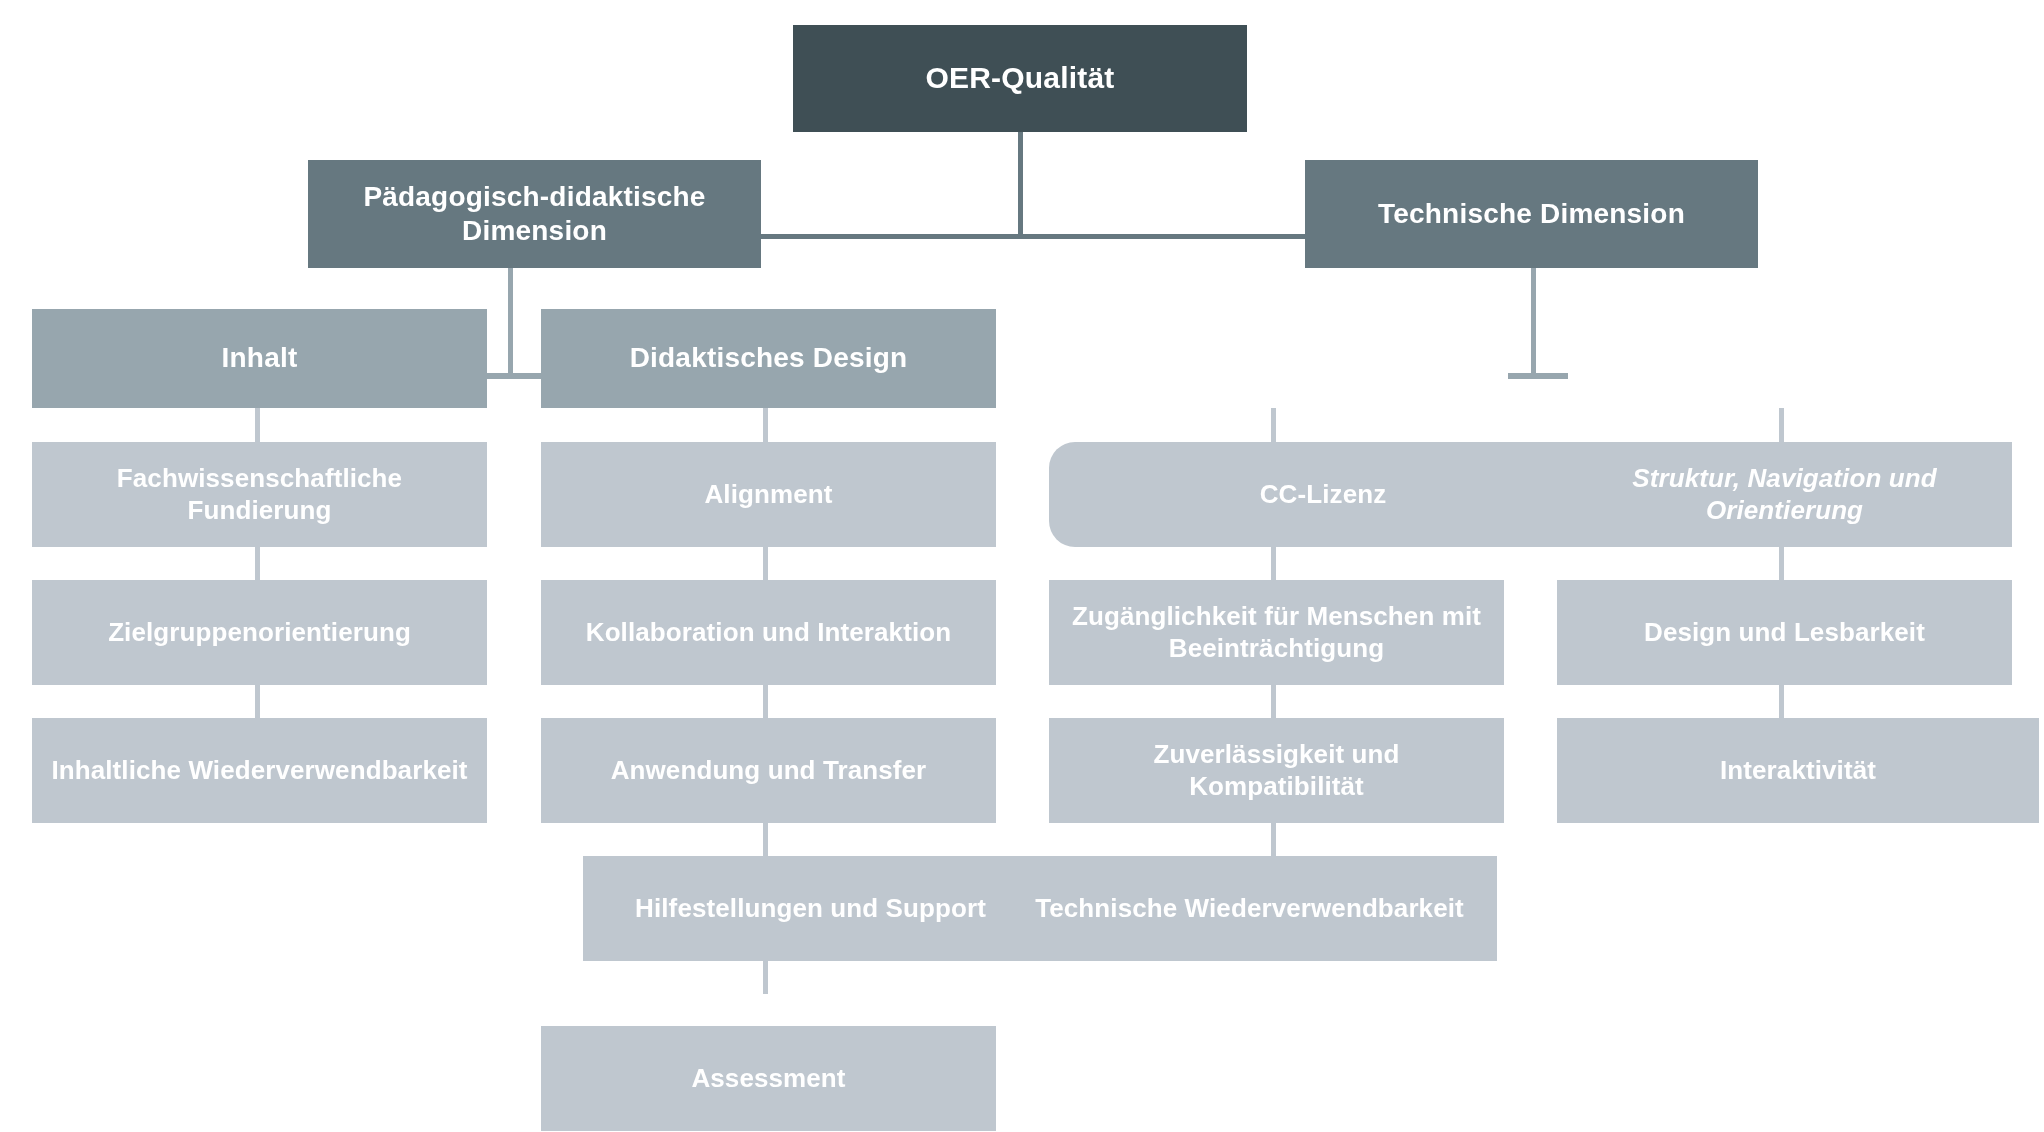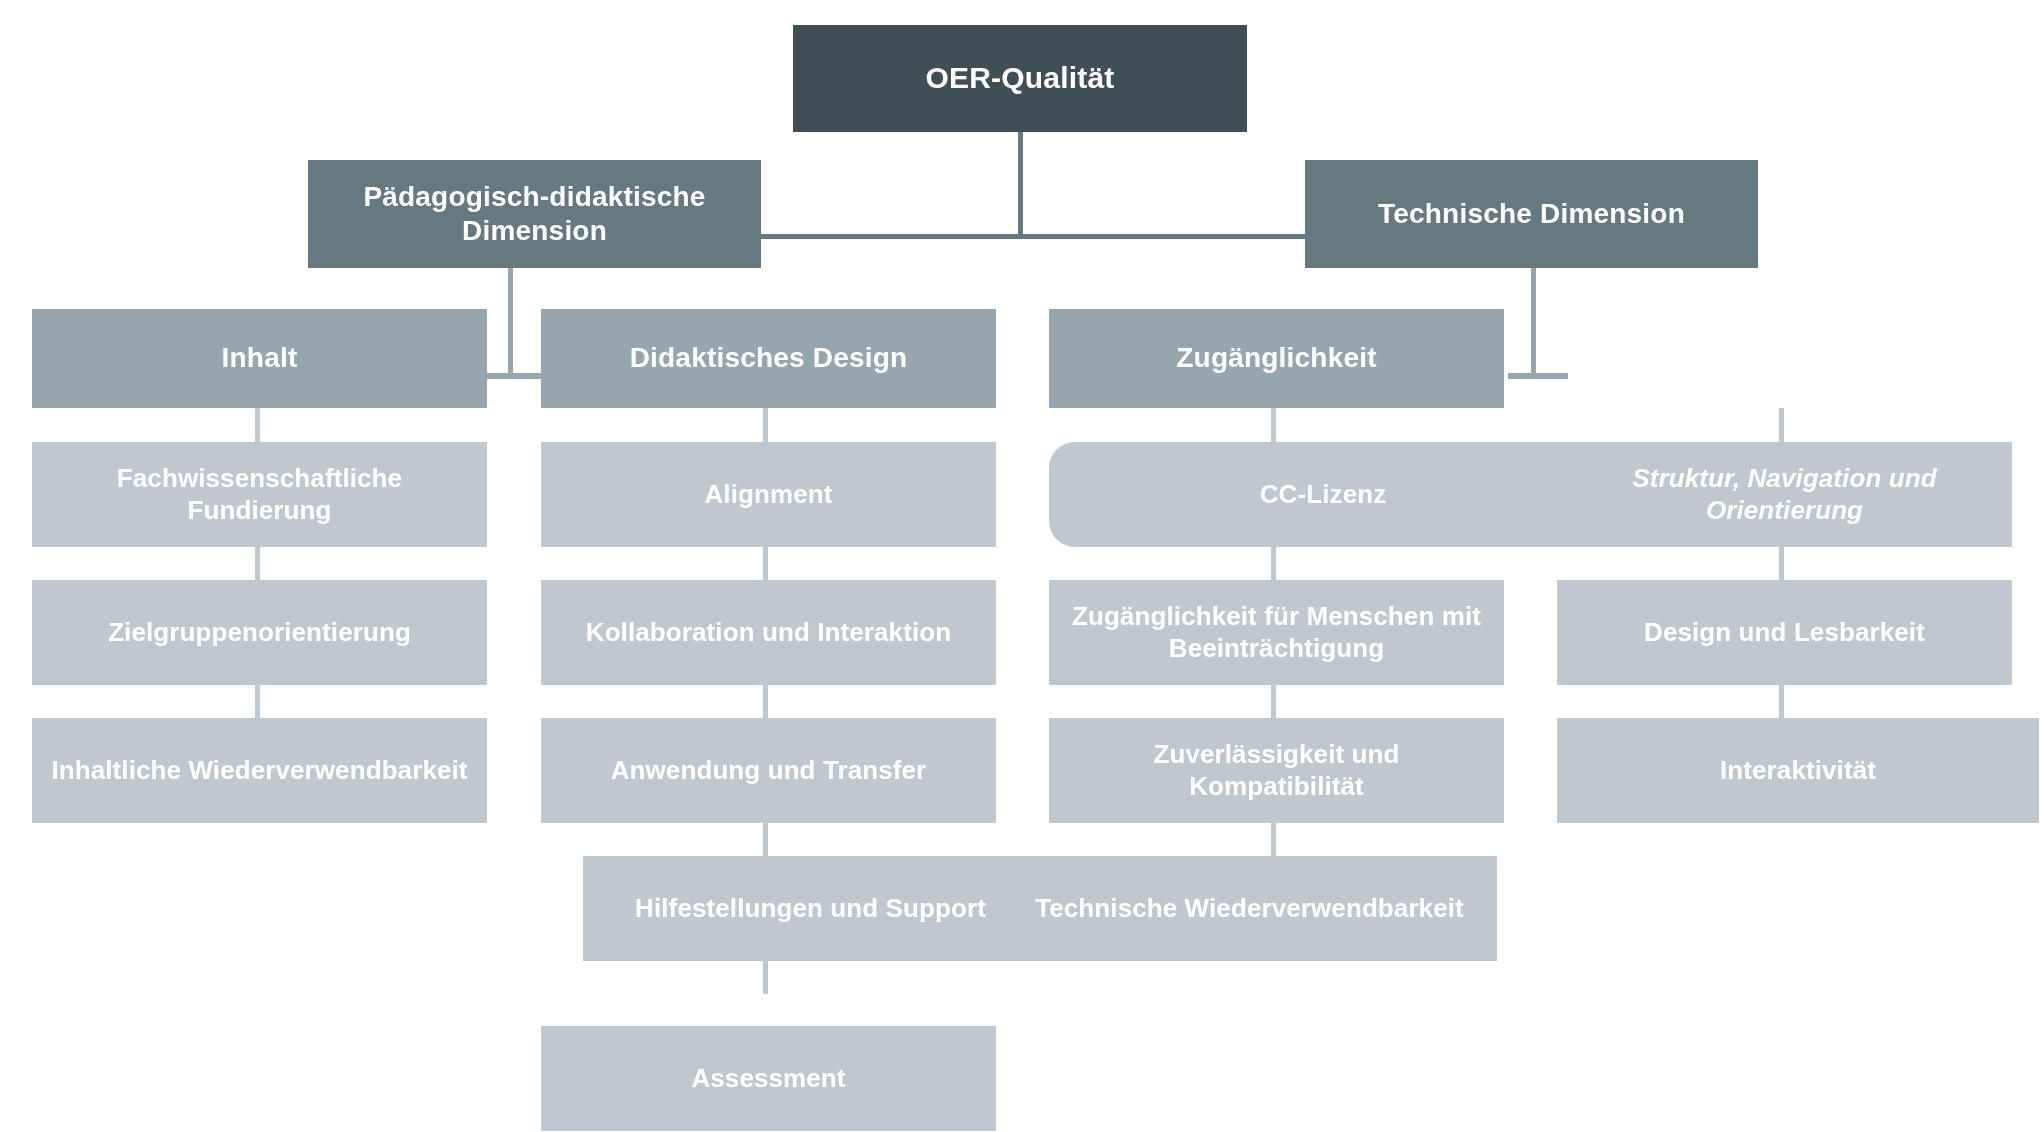--- a/index.html
+++ b/index.html
@@ -92,21 +92,20 @@
   <div class="conn light" style="left:1779px; top:547px; width:5px; height:33px;"></div>
   <div class="conn light" style="left:1779px; top:685px; width:5px; height:33px;"></div>
 
   <div class="node lvl1" style="left:793px; top:25px; width:454px; height:107px;">OER-Qualität</div>
 
   <div class="node lvl2" style="left:286px; top:160px; width:453px; height:108px;margin-left:22px;">Pädagogisch-didaktische Dimension</div>
   <div class="node lvl2" style="left:1305px; top:160px; width:453px; height:108px;">Technische Dimension</div>
 
   <div class="node lvl3" style="left:32px; top:309px; width:455px; height:99px;">Inhalt</div>
   <div class="node lvl3" style="left:541px; top:309px; width:455px; height:99px;">Didaktisches Design</div>
-  <div class="node lvl3" style="left:1049px; top:309px; width:455px; height:99px;">Zugänglichkeit</div>
 
   <div class="node leaf" style="left:32px; top:442px; width:455px; height:105px;">Fachwissenschaftliche Fundierung</div>
   <div class="node leaf" style="left:32px; top:580px; width:455px; height:105px;">Zielgruppenorientierung</div>
   <div class="node leaf" style="left:32px; top:718px; width:455px; height:105px;">Inhaltliche Wiederverwendbarkeit</div>
 
   <div class="node leaf" style="left:541px; top:442px; width:455px; height:105px;">Alignment</div>
   <div class="node leaf" style="left:541px; top:580px; width:455px; height:105px;">Kollaboration und Interaktion</div>
   <div class="node leaf" style="left:541px; top:718px; width:455px; height:105px;">Anwendung und Transfer</div>
   <div class="node leaf" style="left:541px; top:856px; width:455px; height:105px;margin-left:42px;">Hilfestellungen und Support</div>
   <div class="node leaf" style="left:541px; top:1026px; width:455px; height:105px;">Assessment</div>

